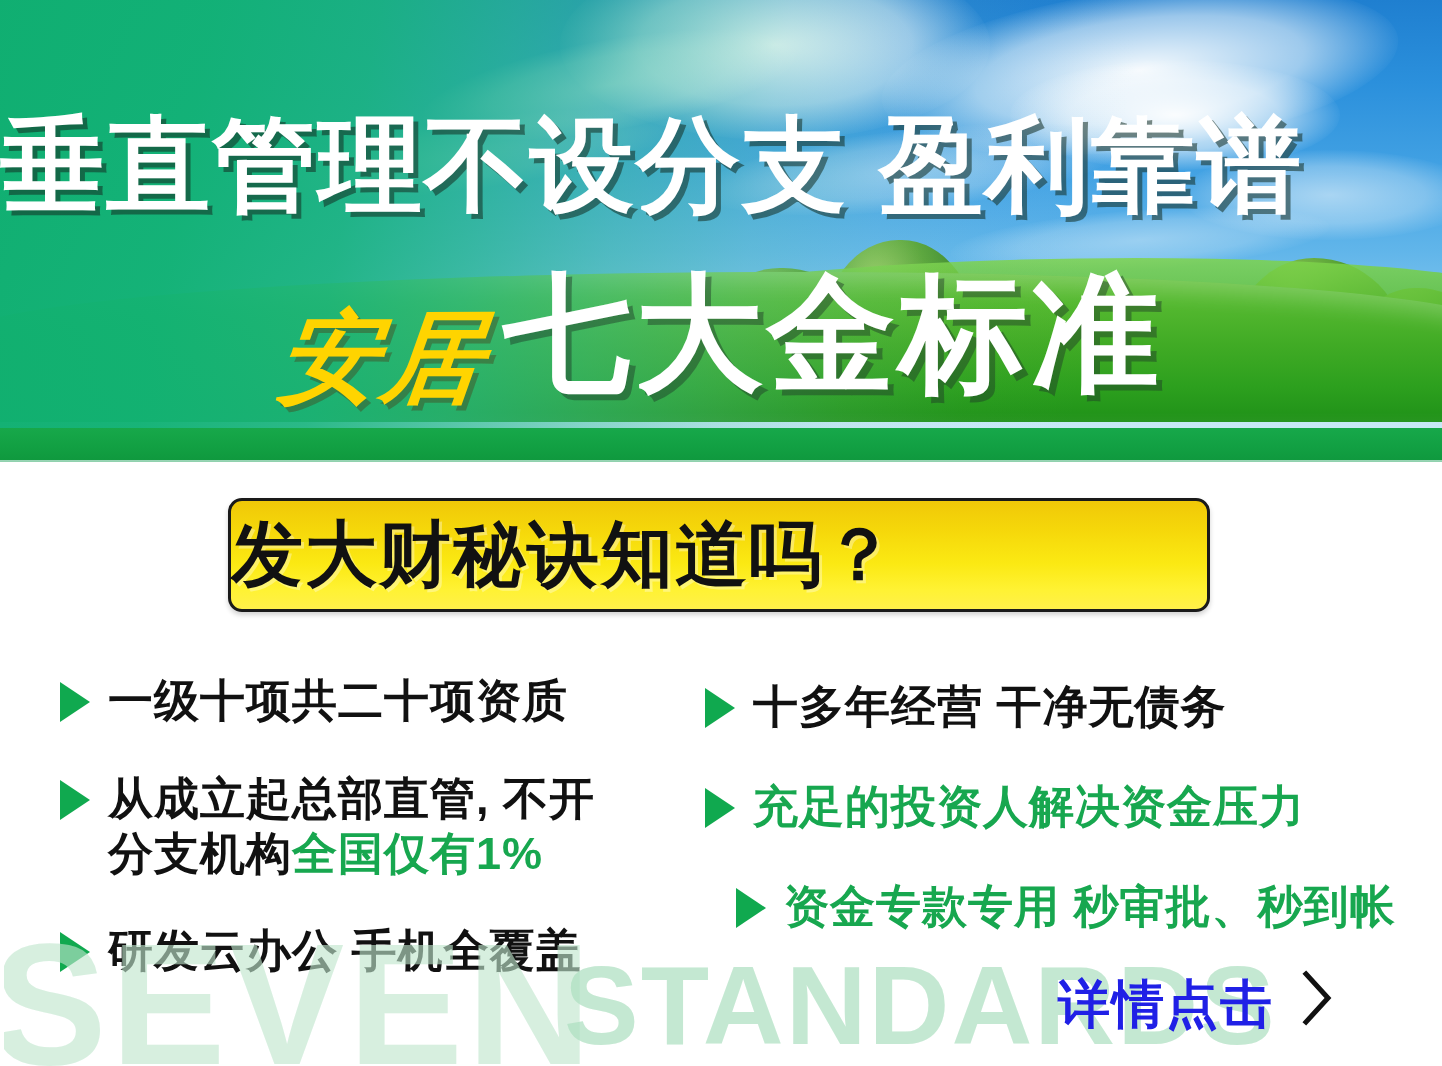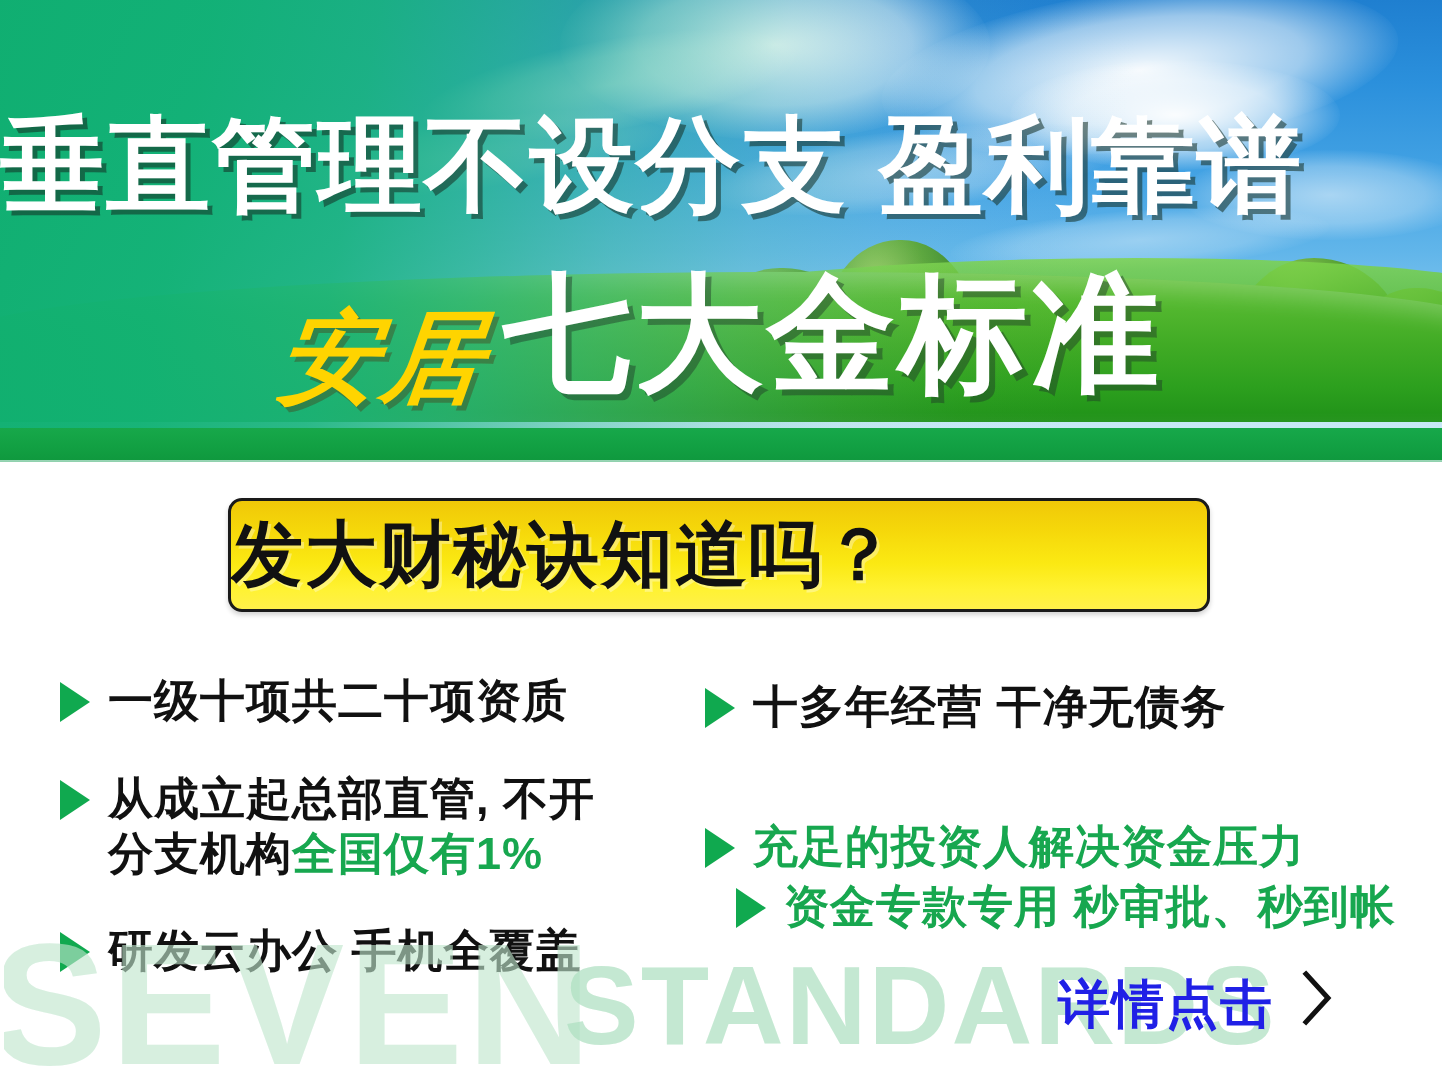--- a/index.html
+++ b/index.html
@@ -245,21 +245,21 @@
   }
   .feat-body.green { color: #17A74F; }
   .hl-green { color: #17A74F; }
 
   
   .L1 { left: 0;  top: 12px; }
   .L2 { left: 0;  top: 110px; }
   .L3 { left: 0;  top: 262px; }
   
   .R1 { left: 5px; top: 18px; }
-  .R2 { left: 5px; top: 118px; margin-top: 40px; }
+  .R2 { left: 5px; top: 118px; }
   .R3 { left: 3px; top: 218px; padding-left: 33px; }
 
   
   .watermark {
     position: absolute;
     left: 4px;
     bottom: 0;
     width: 1280px;
     height: 130px;
     overflow: hidden;

